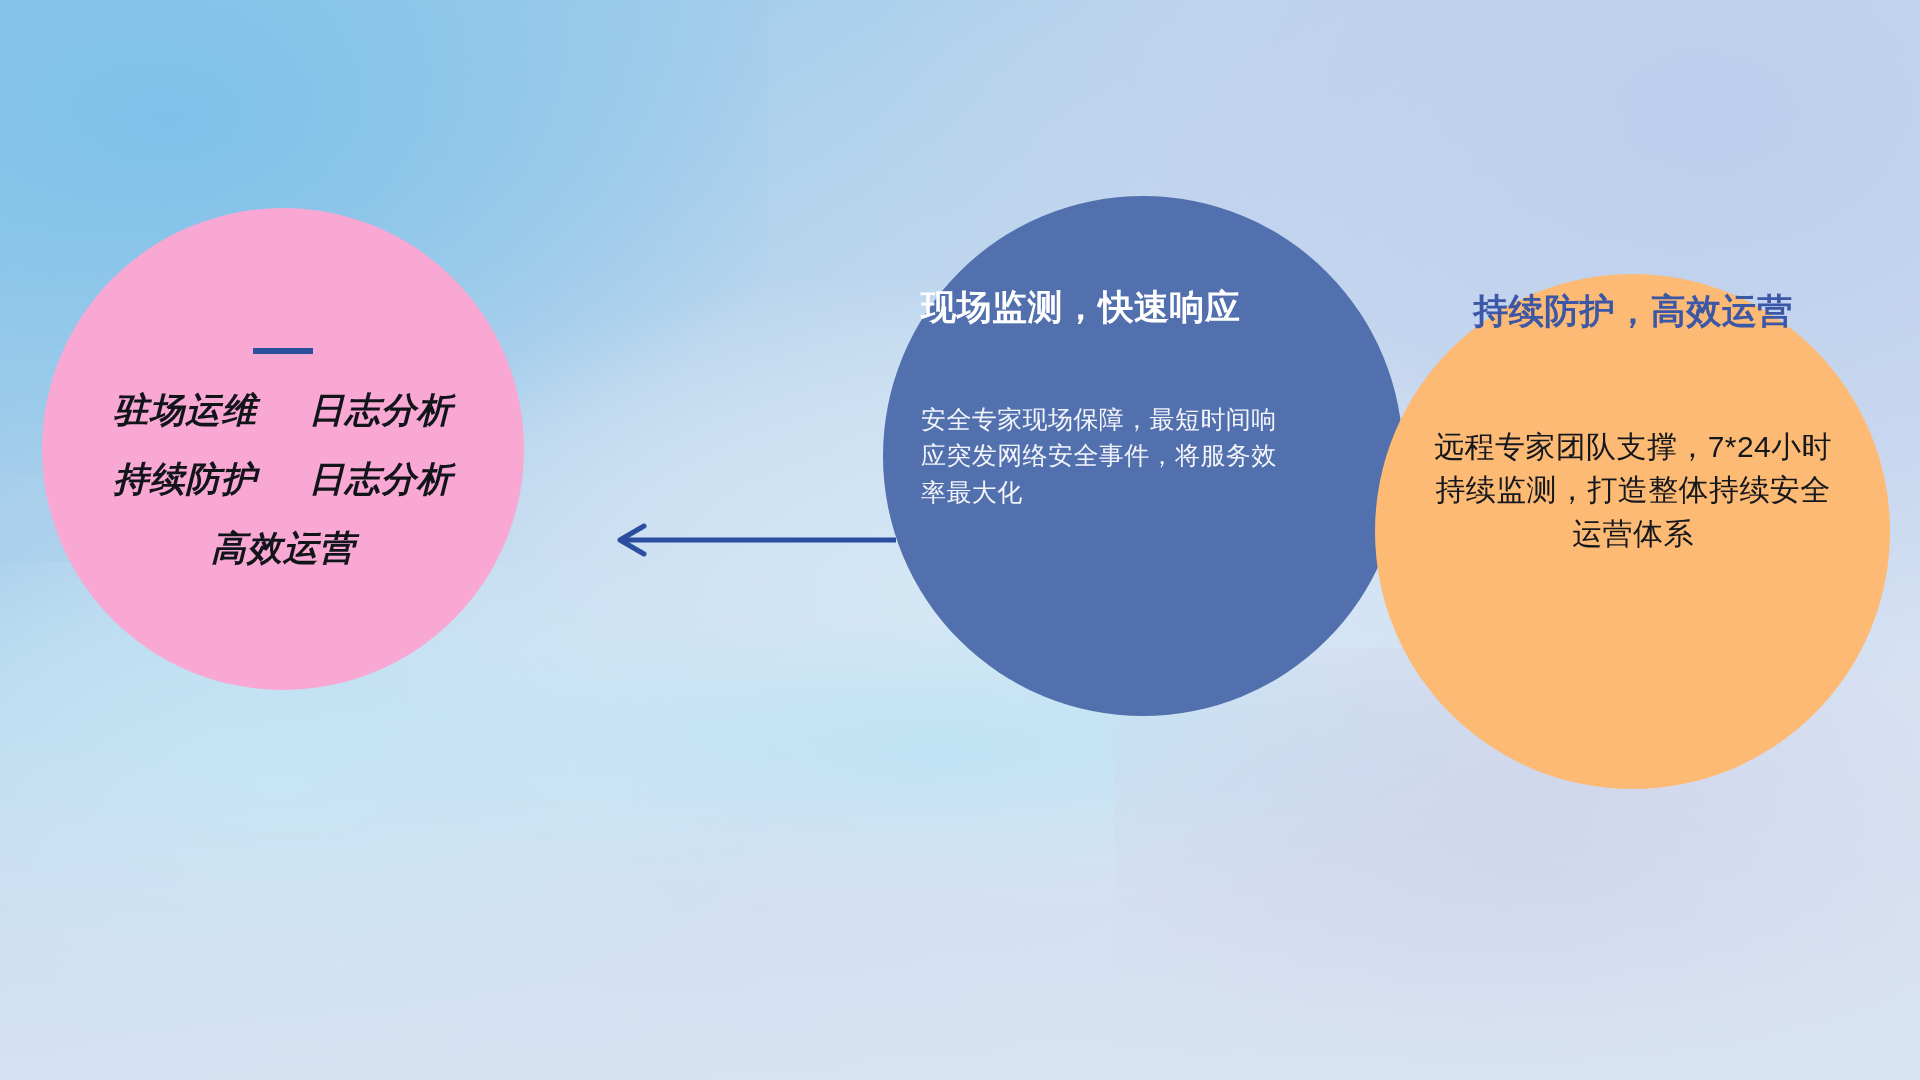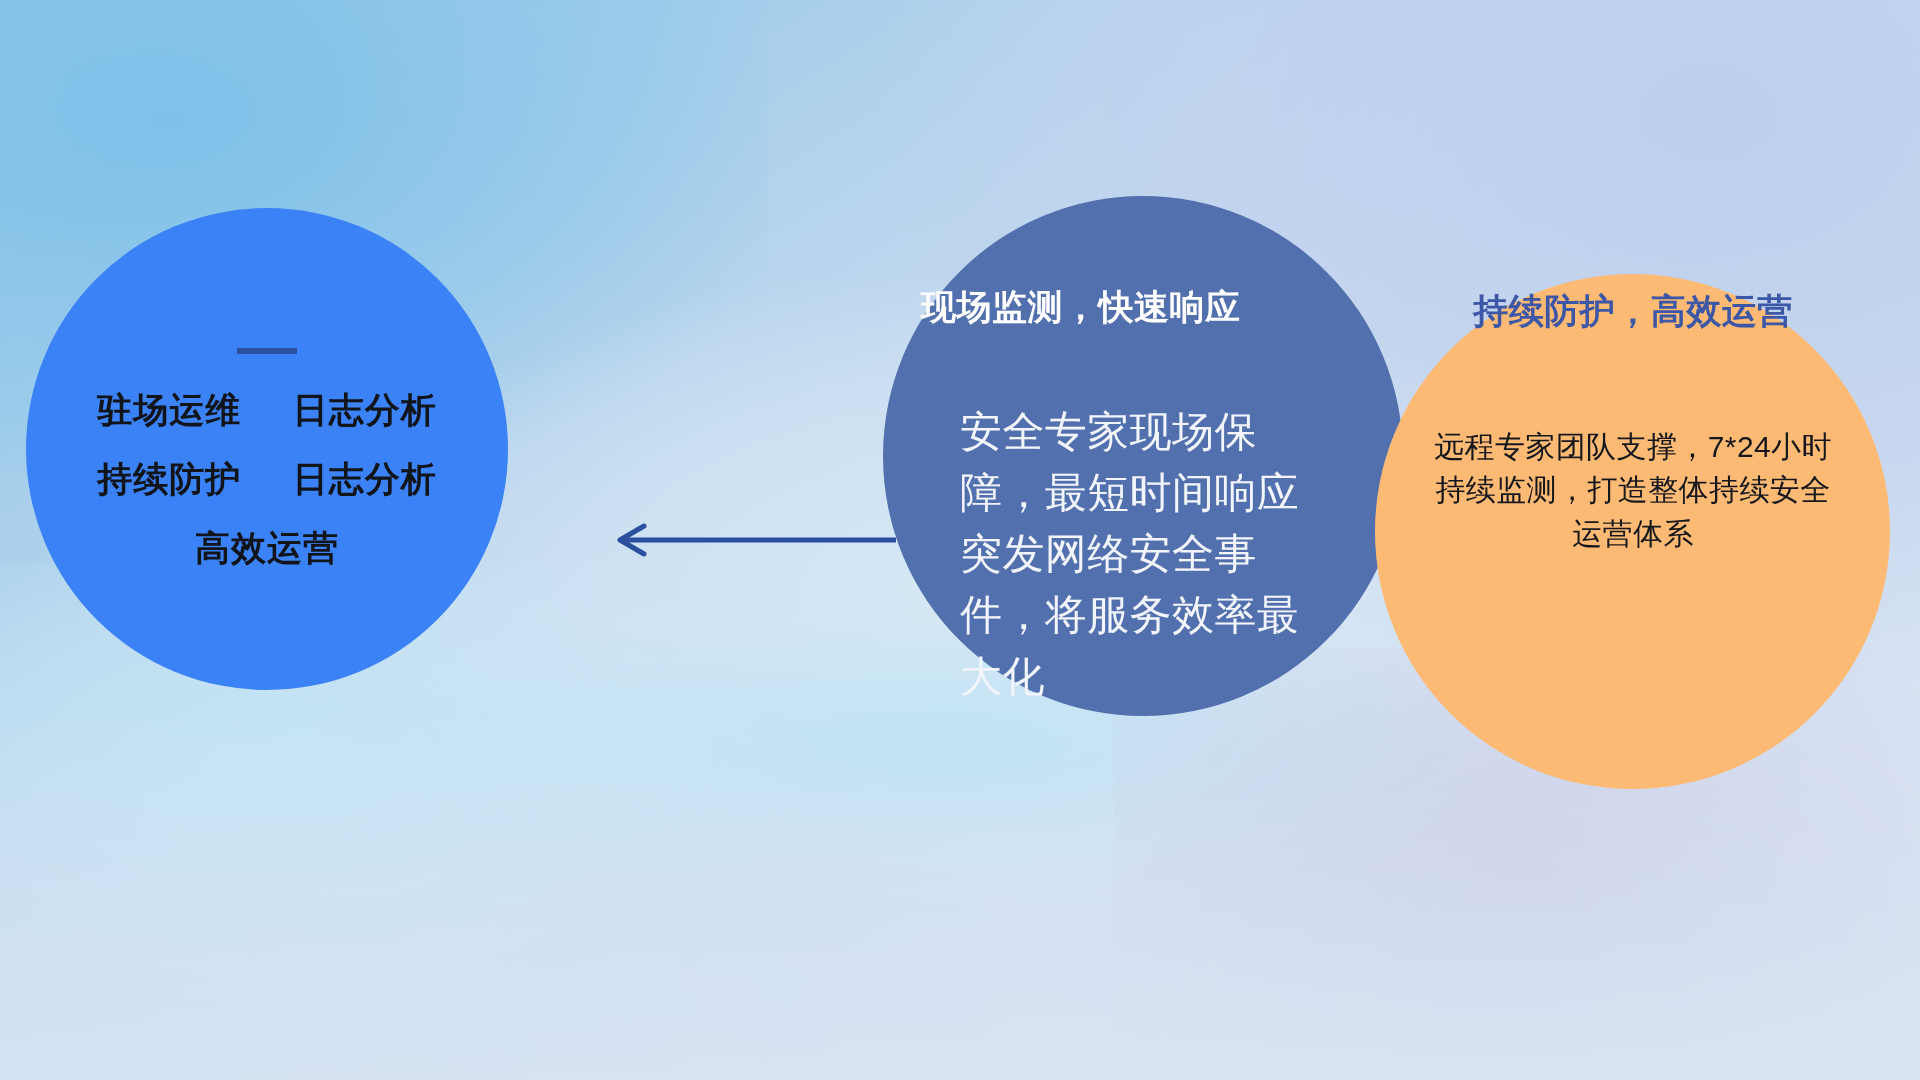--- a/index.html
+++ b/index.html
@@ -114,26 +114,27 @@
   }
 
   
   .circle {
     position: absolute;
     border-radius: 50%;
     box-sizing: border-box;
   }
 
   #circle-services {
-    left: 26px;
+    left: 42px;
     top: 208px;
     width: 482px;
     height: 482px;
-    background: #3b82f6;
+    background: #f9a8d4;
     z-index: 4;
+    font-style: italic;
   }
   #circle-onsite {
     left: 883px;
     top: 196px;
     width: 520px;
     height: 520px;
     background: #5270ad;
     z-index: 5;
   }
   #circle-continuous {
@@ -184,24 +185,23 @@
     font-weight: 700;
     font-size: 35px;
     line-height: 1.1;
     letter-spacing: 0.5px;
     white-space: nowrap;
   }
   .onsite-body {
     margin-top: 74px;
     color: #f2f5fb;
     font-weight: 400;
-    font-size: 42px;
+    font-size: 25px;
     line-height: 1.46;
     letter-spacing: 0.4px;
-    margin-left: 39px;
   }
 
   
   .continuous-inner {
     position: absolute;
     left: 58px;
     top: 18px;
     width: 400px;
     text-align: center;
   }

